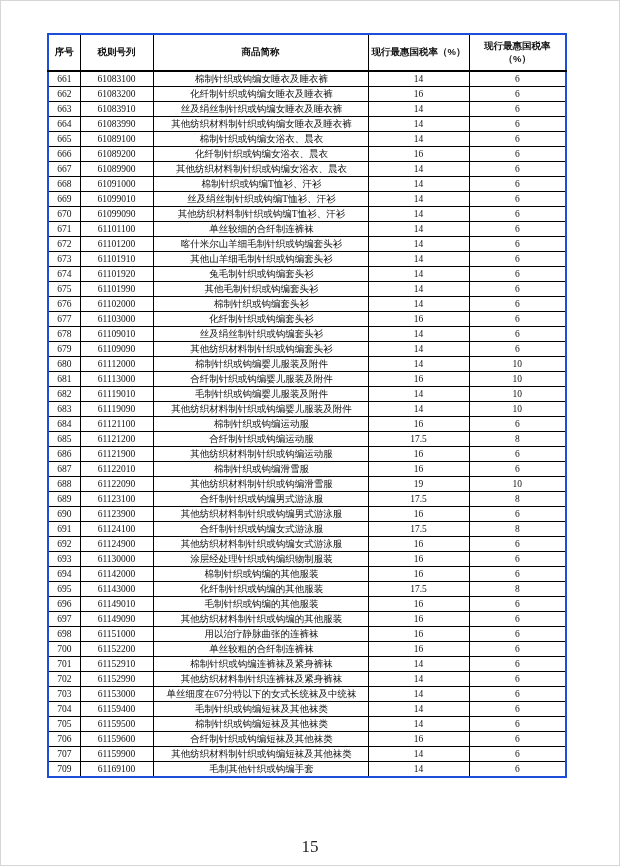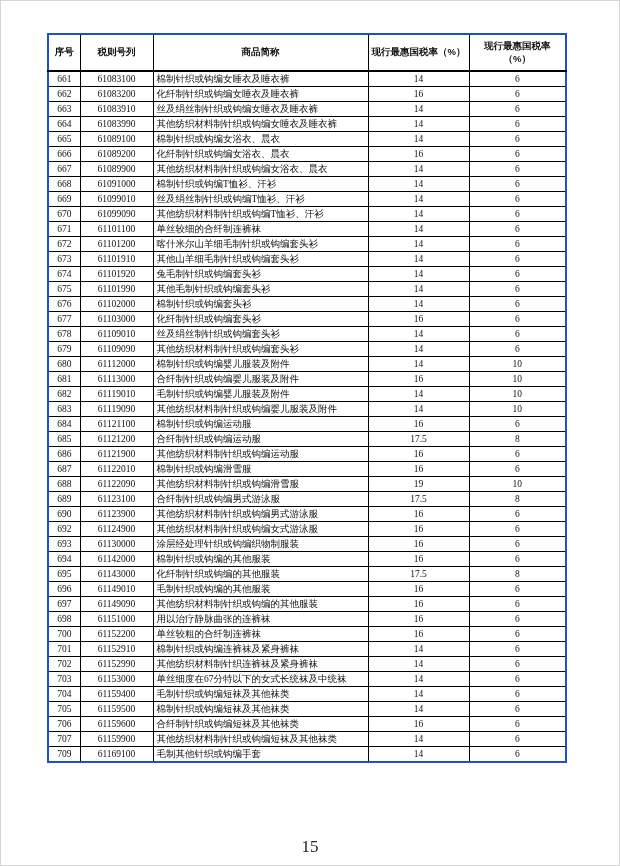--- a/index.html
+++ b/index.html
@@ -46,21 +46,21 @@
   }
   table.tariff td {
     font-size: 9.5px;
     height: 14px;
     line-height: 14px;
     padding: 0 1px;
     text-align: center;
     vertical-align: middle;
   }
   table.tariff td.c2 {
-    text-align: left;
+    text-align: center;
     padding-left: 3px;
   }
   col.w0 { width: 32px; }
   col.w1 { width: 73px; }
   col.w2 { width: 215px; }
   col.w3 { width: 101px; }
   col.w4 { width: 97px; }
   .pageno {
     position: absolute;
     top: 837px;
@@ -299,20 +299,27 @@
           <td class="c4">8</td>
         </tr>
         <tr>
           <td class="c0">690</td>
           <td class="c1">61123900</td>
           <td class="c2">其他纺织材料制针织或钩编男式游泳服</td>
           <td class="c3">16</td>
           <td class="c4">6</td>
         </tr>
         <tr>
+          <td class="c0">691</td>
+          <td class="c1">61124100</td>
+          <td class="c2">合纤制针织或钩编女式游泳服</td>
+          <td class="c3">17.5</td>
+          <td class="c4">8</td>
+        </tr>
+        <tr>
           <td class="c0">692</td>
           <td class="c1">61124900</td>
           <td class="c2">其他纺织材料制针织或钩编女式游泳服</td>
           <td class="c3">16</td>
           <td class="c4">6</td>
         </tr>
         <tr>
           <td class="c0">693</td>
           <td class="c1">61130000</td>
           <td class="c2">涂层经处理针织或钩编织物制服装</td>

